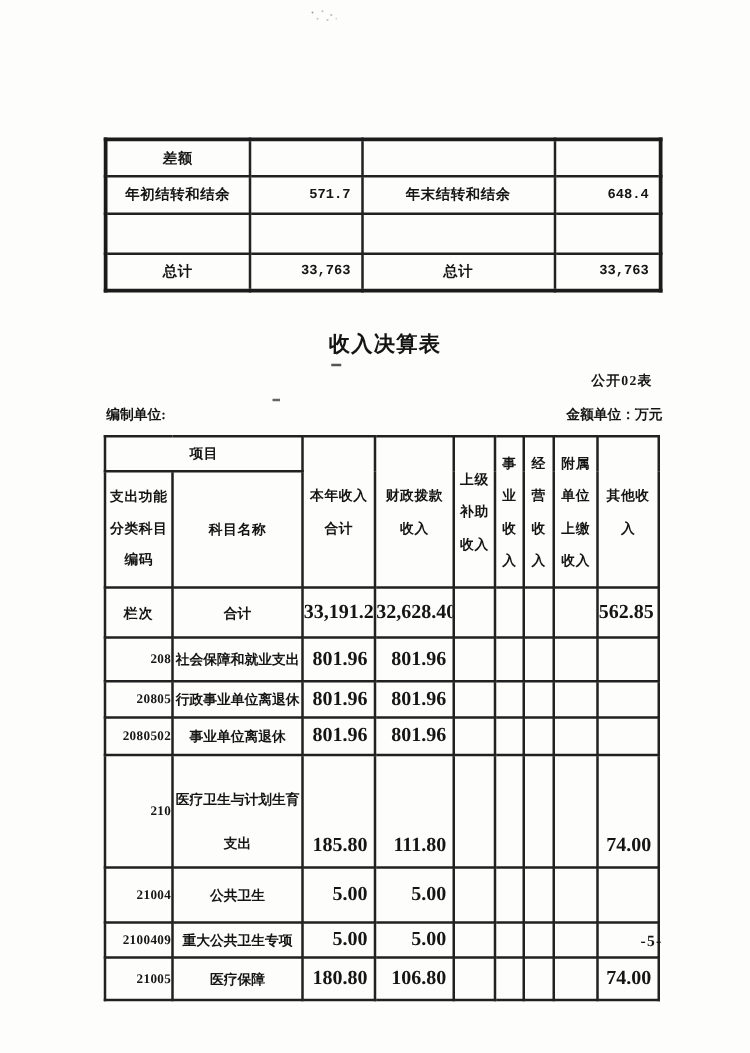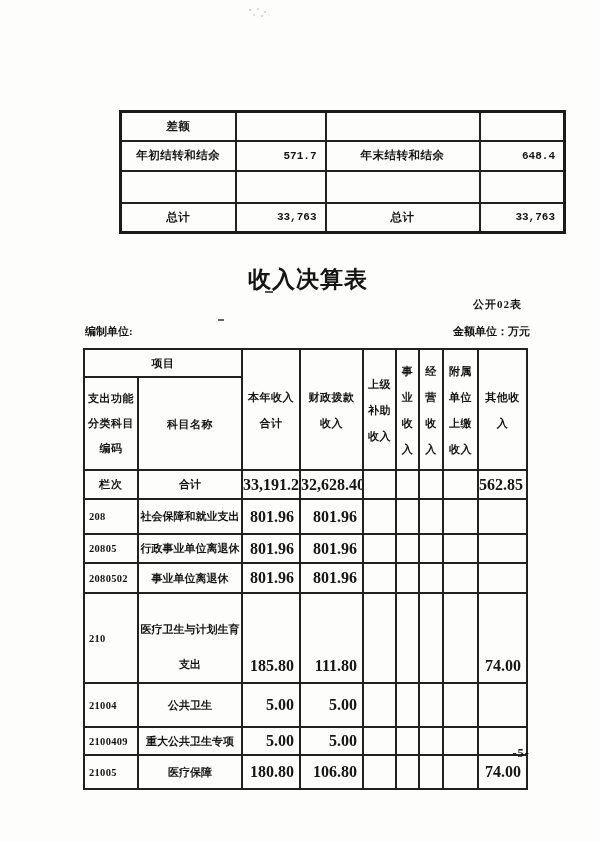--- a/index.html
+++ b/index.html
@@ -23,39 +23,39 @@
       radial-gradient(2px 2px at 16px 9px, rgba(70,70,70,.45), transparent 60%),
       radial-gradient(1.5px 1.5px at 23px 8px, rgba(90,90,90,.4), transparent 60%);
   }
   .dash-a{position:absolute;left:265px;top:291px;width:8px;height:2px;background:#555;}
   .dash-b{position:absolute;left:218px;top:319px;width:6px;height:2px;background:#666;}
 
   table{border-collapse:collapse;table-layout:fixed;}
   td{border:2px solid #212121;vertical-align:middle;overflow:hidden;padding:0;}
 
   
-  .summary{position:absolute;left:83px;top:110px;width:444px;border:3px solid #1b1b1b;margin-left:36px;}
+  .summary{position:absolute;left:83px;top:110px;width:444px;border:3px solid #1b1b1b;}
   .summary td{font-size:11.5px;}
   .summary .lbl{text-align:center;letter-spacing:.5px;}
   .summary .num{text-align:right;padding-right:8px;font-size:11px;font-family:Liberation Mono, monospace;}
 
   
   .title{position:absolute;left:0;top:264px;width:600px;text-align:center;
          padding-left:16px;box-sizing:border-box;
-         font-size:23px;letter-spacing:1px;}
+         font-size:17px;letter-spacing:1px;}
   .code-label{position:absolute;right:78px;top:297px;font-size:11px;letter-spacing:1px;}
   .meta-left{position:absolute;left:85px;top:324px;font-size:11px;}
   .meta-right{position:absolute;right:70px;top:324px;font-size:11px;}
 
   
   .income{position:absolute;left:83px;top:348px;width:443px;border:1px solid #84cc16;}
   .income td{font-size:11px;}
   .hc{text-align:center;white-space:pre-line;line-height:26px;letter-spacing:.5px;}
   .hc.lh30{line-height:25px;}
-  .income .code{text-align:left;padding-left:4px;font-size:10.5px;letter-spacing:.3px;}
+  .income .code{text-align:right;padding-left:4px;font-size:10.5px;letter-spacing:.3px;}
   .income .code.center{text-align:center;padding-left:0;font-size:11px;letter-spacing:1px;}
   .income .name{text-align:center;white-space:pre-line;font-size:11px;}
   .income .num{text-align:right;padding-right:5px;font-size:16px;}
   .income tr.tall td.name{vertical-align:top;padding-top:18px;line-height:35px;}
   .income tr.tall td.num{vertical-align:bottom;padding-bottom:7px;}
   .income tr.tall td.code{vertical-align:middle;}
 
   .pagenum{position:absolute;right:70px;top:746px;font-size:12.5px;letter-spacing:1px;}
 </style>
 </head>
@@ -144,21 +144,21 @@
       <td rowspan="2" class="hc">其他收
 入</td>
     </tr>
     <tr style="height:93px">
       <td class="hc lh30">支出功能
 分类科目
 编码</td>
       <td class="hc">科目名称</td>
     </tr>
 
-    <tr style="height:29px">
+    <tr style="height:40px">
       <td class="code center">栏次</td>
       <td class="name">合计</td>
       <td class="num">33,191.25</td>
       <td class="num">32,628.40</td>
       <td class="num"></td>
       <td class="num"></td>
       <td class="num"></td>
       <td class="num"></td>
       <td class="num">562.85</td>
     </tr>

